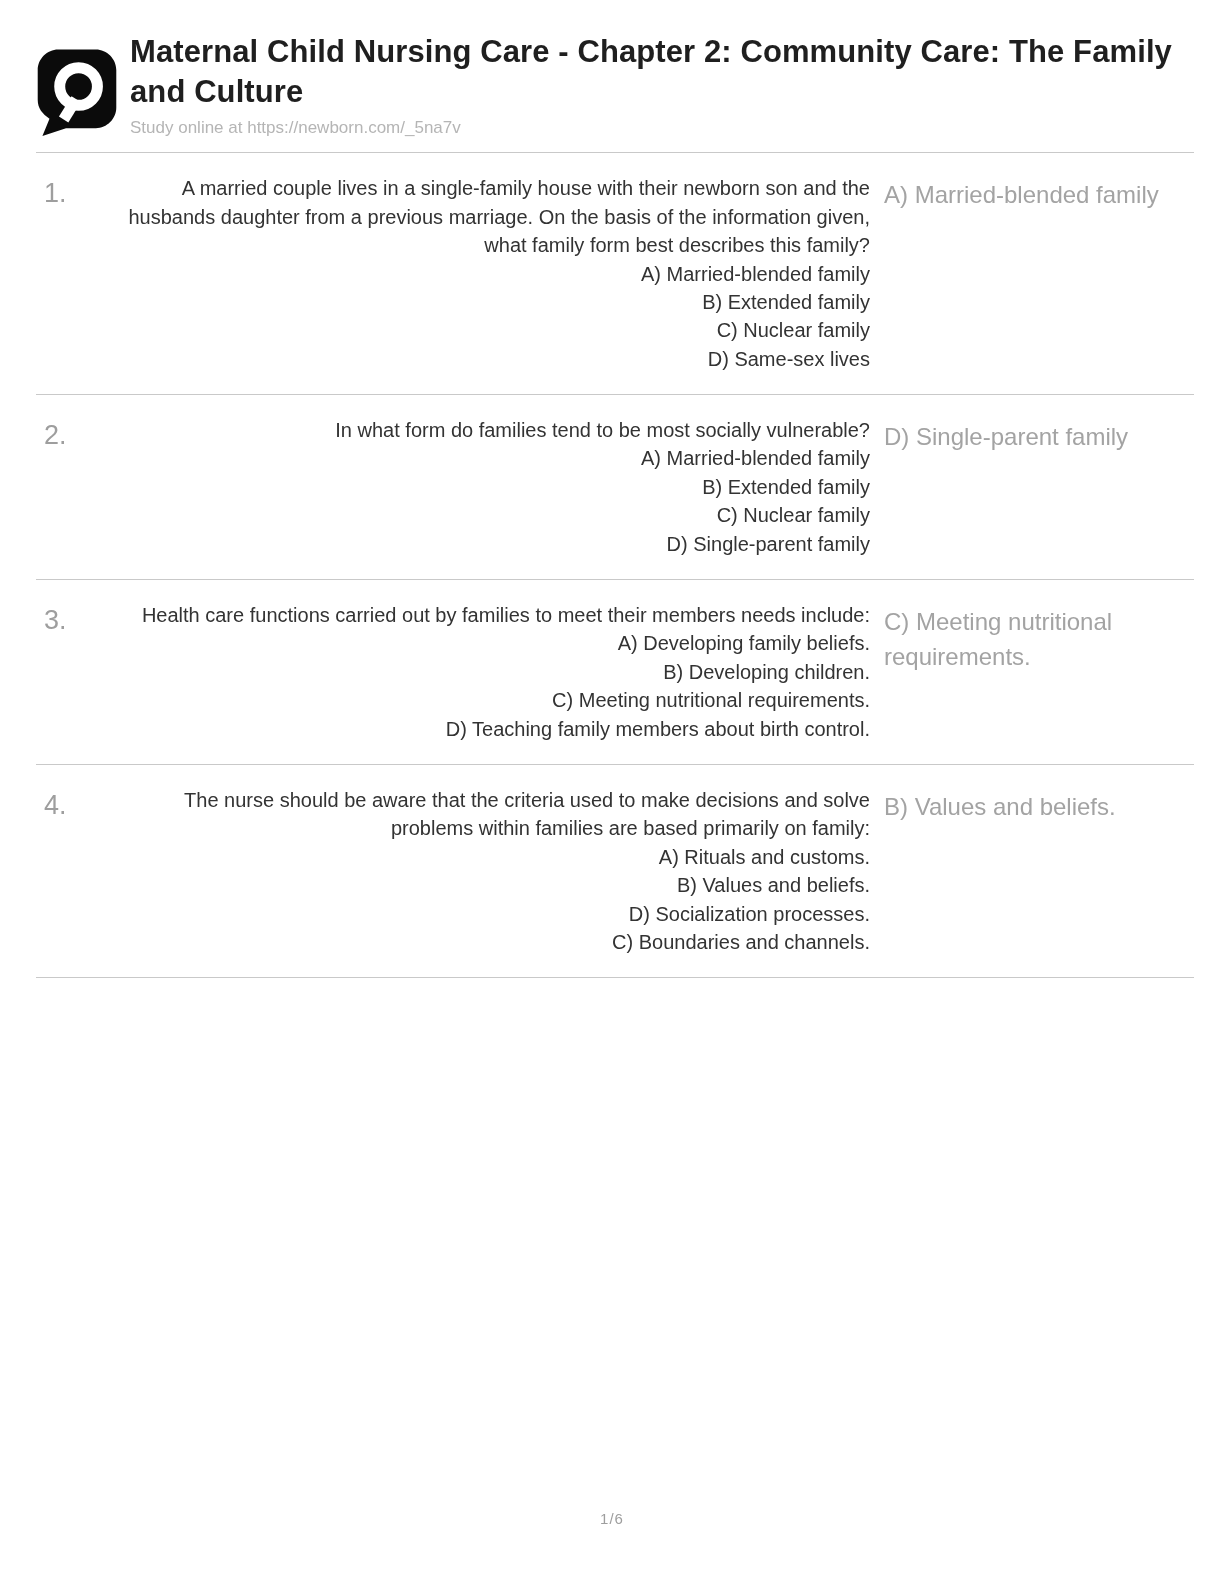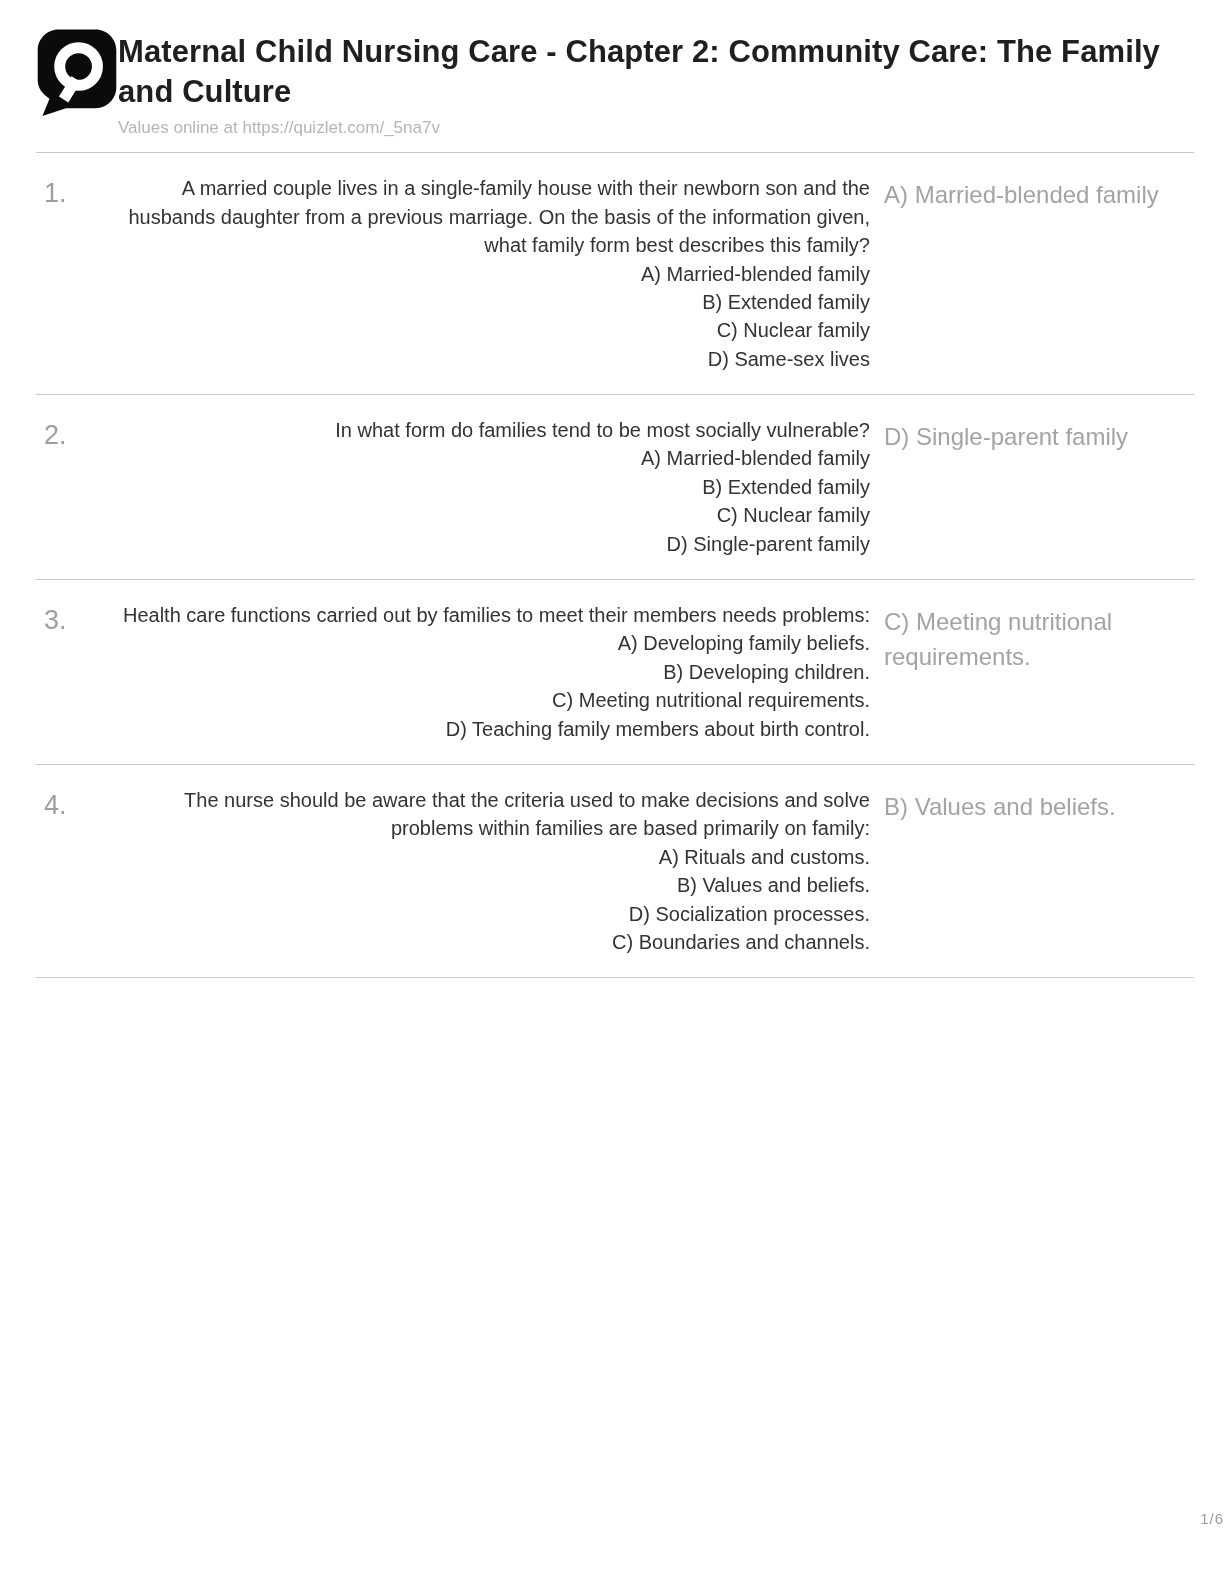--- a/index.html
+++ b/index.html
@@ -8,21 +8,21 @@
     width: 1224px;
     height: 1584px;
     position: relative;
     overflow: hidden;
     font-family: "Liberation Sans", sans-serif;
     color: #333333;
   }
   .page { padding: 26px 30px 0 36px; }
 
   
-  .header { display: flex; align-items: flex-start; gap: 0; margin-bottom: 14px; }
+  .header { display: flex; align-items: flex-end; gap: 12px; margin-bottom: 14px; }
   .logo-wrap { width: 82px; height: 90px; flex: 0 0 auto; margin-top: 2px; }
   .header-text { flex: 1; min-width: 0; margin-top: 6px; }
   .title {
     font-size: 31px;
     font-weight: 600;
     line-height: 1.28;
     color: #1f1f1f;
     letter-spacing: 0.1px;
   }
   .subtitle {
@@ -64,21 +64,21 @@
     color: #a3a3a3;
     padding-top: 4px;
   }
 
   
   .footer {
     position: absolute;
     left: 0;
     right: 0;
     bottom: 56px;
-    text-align: right;
+    text-align: center;
   }
   .page-number {
     display: inline-block;
     font-size: 15px;
     color: #9e9e9e;
     letter-spacing: 1px;
   }
 </style>
 </head>
 <body>
@@ -88,21 +88,21 @@
   <header class="header">
     <div class="logo-wrap">
       <svg viewBox="0 0 104 112" width="82" height="88">
         <path d="M28 2 h48 c14 0 26 12 26 26 v48 c0 14 -12 26 -26 26 h-38 l-30 10 9 -22 c-9 -6 -15 -13 -15 -24 v-38 c0 -14 12 -26 26 -26 z" fill="#0b0b0b"></path>
         <circle cx="54" cy="49" r="24" fill="none" stroke="#ffffff" stroke-width="14"></circle>
         <path d="M51 65 L35 91" stroke="#ffffff" stroke-width="14"></path>
       </svg>
     </div>
     <div class="header-text">
       <h1 class="title">Maternal Child Nursing Care - Chapter 2: Community Care: The Family and Culture</h1>
-      <div class="subtitle">Values online at https://quizlet.com/_5na7v</div>
+      <div class="subtitle">Study online at https://newborn.com/_5na7v</div>
     </div>
   </header>
 
   <hr class="divider">
 
   <section class="question">
     <div class="qnum">1.</div>
     <div class="qbody">
       <div class="qtext">A married couple lives in a single-family house with their newborn son and the husbands daughter from a previous marriage. On the basis of the information given, what family form best describes this family?</div>
       <div class="qoption">A) Married-blended family</div>
@@ -125,21 +125,21 @@
       <div class="qoption">D) Single-parent family</div>
     </div>
     <div class="answer">D) Single-parent family</div>
   </section>
 
   <hr class="divider">
 
   <section class="question">
     <div class="qnum">3.</div>
     <div class="qbody">
-      <div class="qtext">Health care functions carried out by families to meet their members needs problems:</div>
+      <div class="qtext">Health care functions carried out by families to meet their members needs include:</div>
       <div class="qoption">A) Developing family beliefs.</div>
       <div class="qoption">B) Developing children.</div>
       <div class="qoption">C) Meeting nutritional requirements.</div>
       <div class="qoption">D) Teaching family members about birth control.</div>
     </div>
     <div class="answer">C) Meeting nutritional requirements.</div>
   </section>
 
   <hr class="divider">
 

